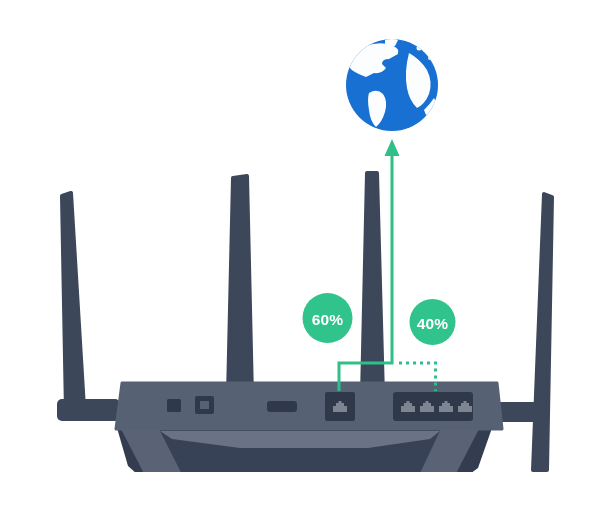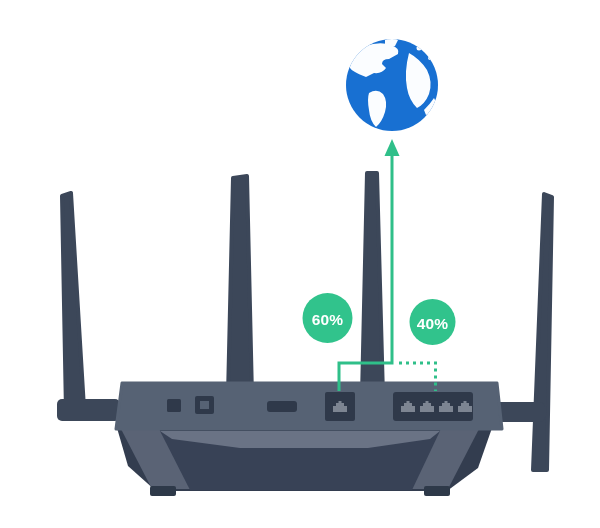--- a/index.html
+++ b/index.html
@@ -1,19 +1,19 @@
 <!DOCTYPE html>
 <html><head>
 <meta charset="utf-8">
 <style>
   html, body { margin: 0; padding: 0; background: #ffffff; }
   .stage {
     position: relative;
     width: 600px;
-    height: 528px;
+    height: 472px;
     background: #ffffff;
     overflow: hidden;
     font-family: "Liberation Sans", sans-serif;
   }
   .stage svg { display: block; }
   .badge-label {
     font-family: "Liberation Sans", sans-serif;
     font-weight: bold;
     font-size: 15.5px;
     letter-spacing: 0.2px;

